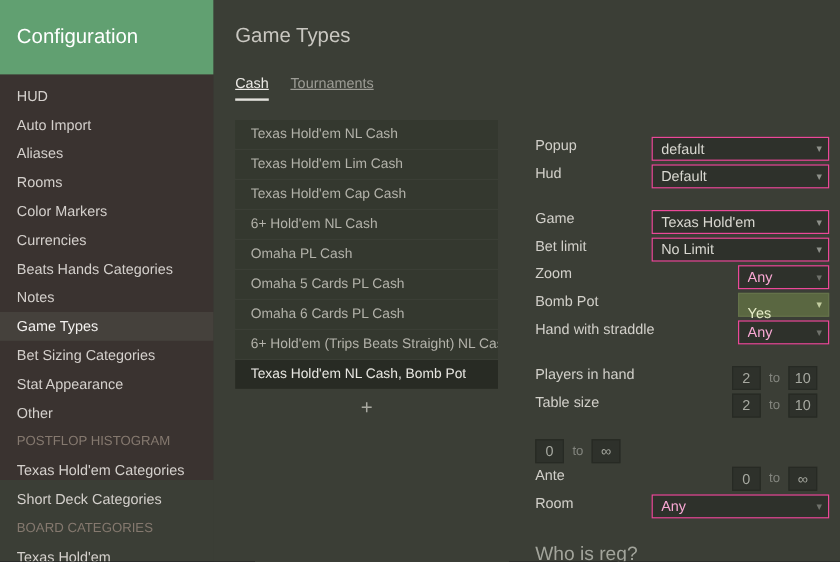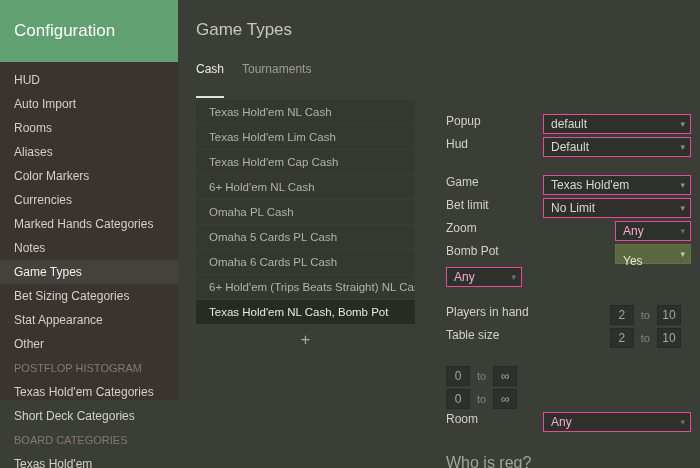--- a/index.html
+++ b/index.html
@@ -18,21 +18,21 @@
   .sb-item {
     height:24px; line-height:24px; padding-left:14px; font-size:12px;
     color:#d4d0cc; cursor:pointer; white-space:nowrap; overflow:hidden;
   }
   .sb-section { color:#85796f; font-size:11px; cursor:default; }
   .sb-selected { background:#45413c; color:#f2f0ee; }
   
   .main { position:absolute; left:178px; top:0; width:522px; height:468px; background:#3b3e36; }
   .page-title { position:absolute; left:18px; top:20px; font-size:17px; font-weight:400; color:#c9c7c1; }
   .tabs { position:absolute; left:18px; top:62px; display:flex; gap:18px; }
-  .tab { font-size:12px; color:#9d9d96; padding-bottom:20px; cursor:pointer; border-bottom:2px solid transparent; }
+  .tab { font-size:12px; color:#9d9d96; padding-bottom:6px; cursor:pointer; border-bottom:2px solid transparent;text-decoration:underline; }
   .tab-active { color:#eceae6; border-bottom:2px solid #e3e1dc; }
   .game-list { position:absolute; left:18px; top:100px; width:219px; }
   .game-row {
     height:24px; line-height:24px; margin-bottom:1px; background:#34382f;
     color:#b3b2aa; font-size:11.5px; padding-left:13px; cursor:pointer;
     white-space:nowrap; overflow:hidden;
   }
   .game-selected { background:#282b24; color:#e8e7e2; }
   .add-btn {
     position:absolute; left:18px; top:330px; width:219px; height:20px; line-height:20px;
@@ -70,25 +70,25 @@
 
 <div class="app">
 
   <aside class="sidebar">
     <div class="sidebar-header">
       <span>Configuration</span>
     </div>
     <nav class="sidebar-menu">
         <div class="sb-item">HUD</div>
         <div class="sb-item">Auto Import</div>
+        <div class="sb-item">Aliases</div>
         <div class="sb-item">Rooms</div>
-        <div class="sb-item">Aliases</div>
         <div class="sb-item">Color Markers</div>
         <div class="sb-item">Currencies</div>
-        <div class="sb-item">Marked Hands Categories</div>
+        <div class="sb-item">Beats Hands Categories</div>
         <div class="sb-item">Notes</div>
         <div class="sb-item sb-selected">Game Types</div>
         <div class="sb-item">Bet Sizing Categories</div>
         <div class="sb-item">Stat Appearance</div>
         <div class="sb-item">Other</div>
         <div class="sb-item sb-section">POSTFLOP HISTOGRAM</div>
         <div class="sb-item">Texas Hold'em Categories</div>
         <div class="sb-item">Short Deck Categories</div>
         <div class="sb-item sb-section">BOARD CATEGORIES</div>
         <div class="sb-item">Texas Hold'em</div>
@@ -154,20 +154,21 @@
           </div>
         </div>
         <div class="form-row">
           <div class="form-label">Bomb Pot</div>
           <div class="select select-narrow select-highlight">
             <span class="select-value">Yes</span>
             <span class="select-arrow">▾</span>
           </div>
         </div>
         <div class="form-row">
+          <div class="form-label">Hand with straddle</div>
           <div class="select select-narrow select-muted">
             <span class="select-value">Any</span>
             <span class="select-arrow">▾</span>
           </div>
         </div>
         <div class="form-row gap-before">
           <div class="form-label">Players in hand</div>
           <div class="range-group">
             <div class="num-input">2</div>
             <span class="to-label">to</span>
@@ -183,20 +184,21 @@
           </div>
         </div>
         <div class="form-row gap-before">
           <div class="range-group">
             <div class="num-input">0</div>
             <span class="to-label">to</span>
             <div class="num-input">∞</div>
           </div>
         </div>
         <div class="form-row">
+          <div class="form-label">Ante</div>
           <div class="range-group">
             <div class="num-input">0</div>
             <span class="to-label">to</span>
             <div class="num-input">∞</div>
           </div>
         </div>
         <div class="form-row">
           <div class="form-label">Room</div>
           <div class="select select-wide select-muted">
             <span class="select-value">Any</span>

